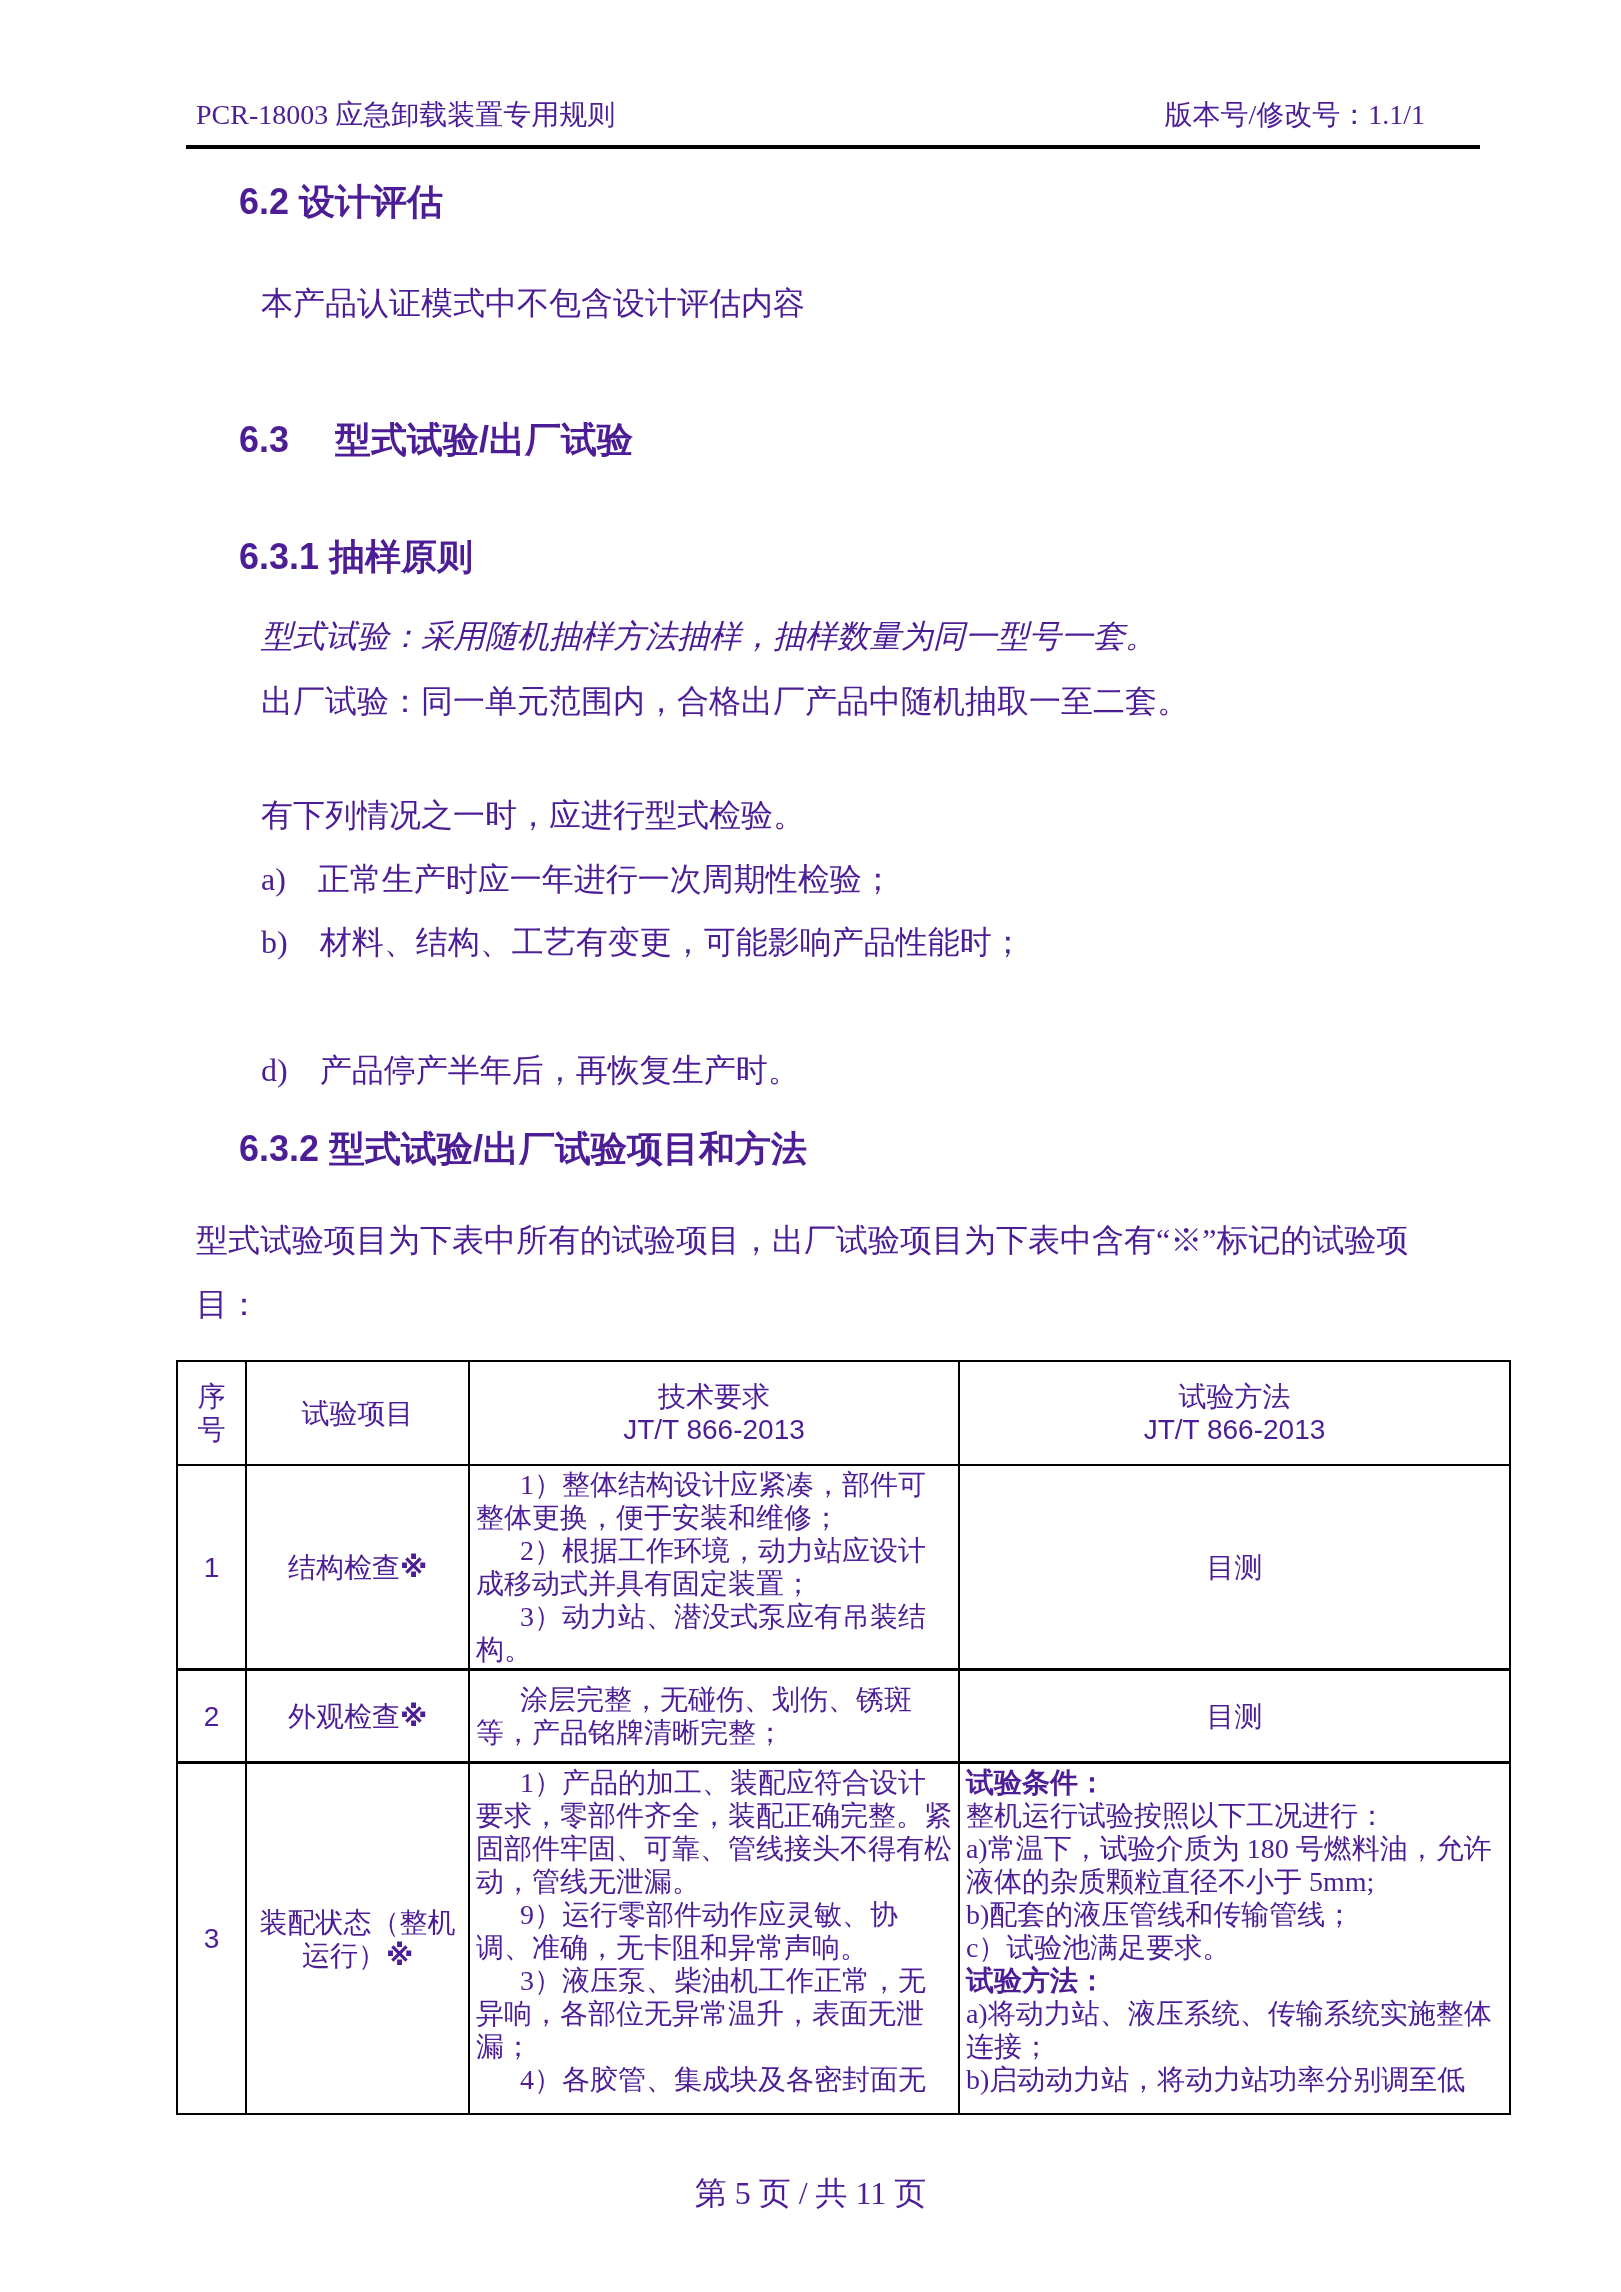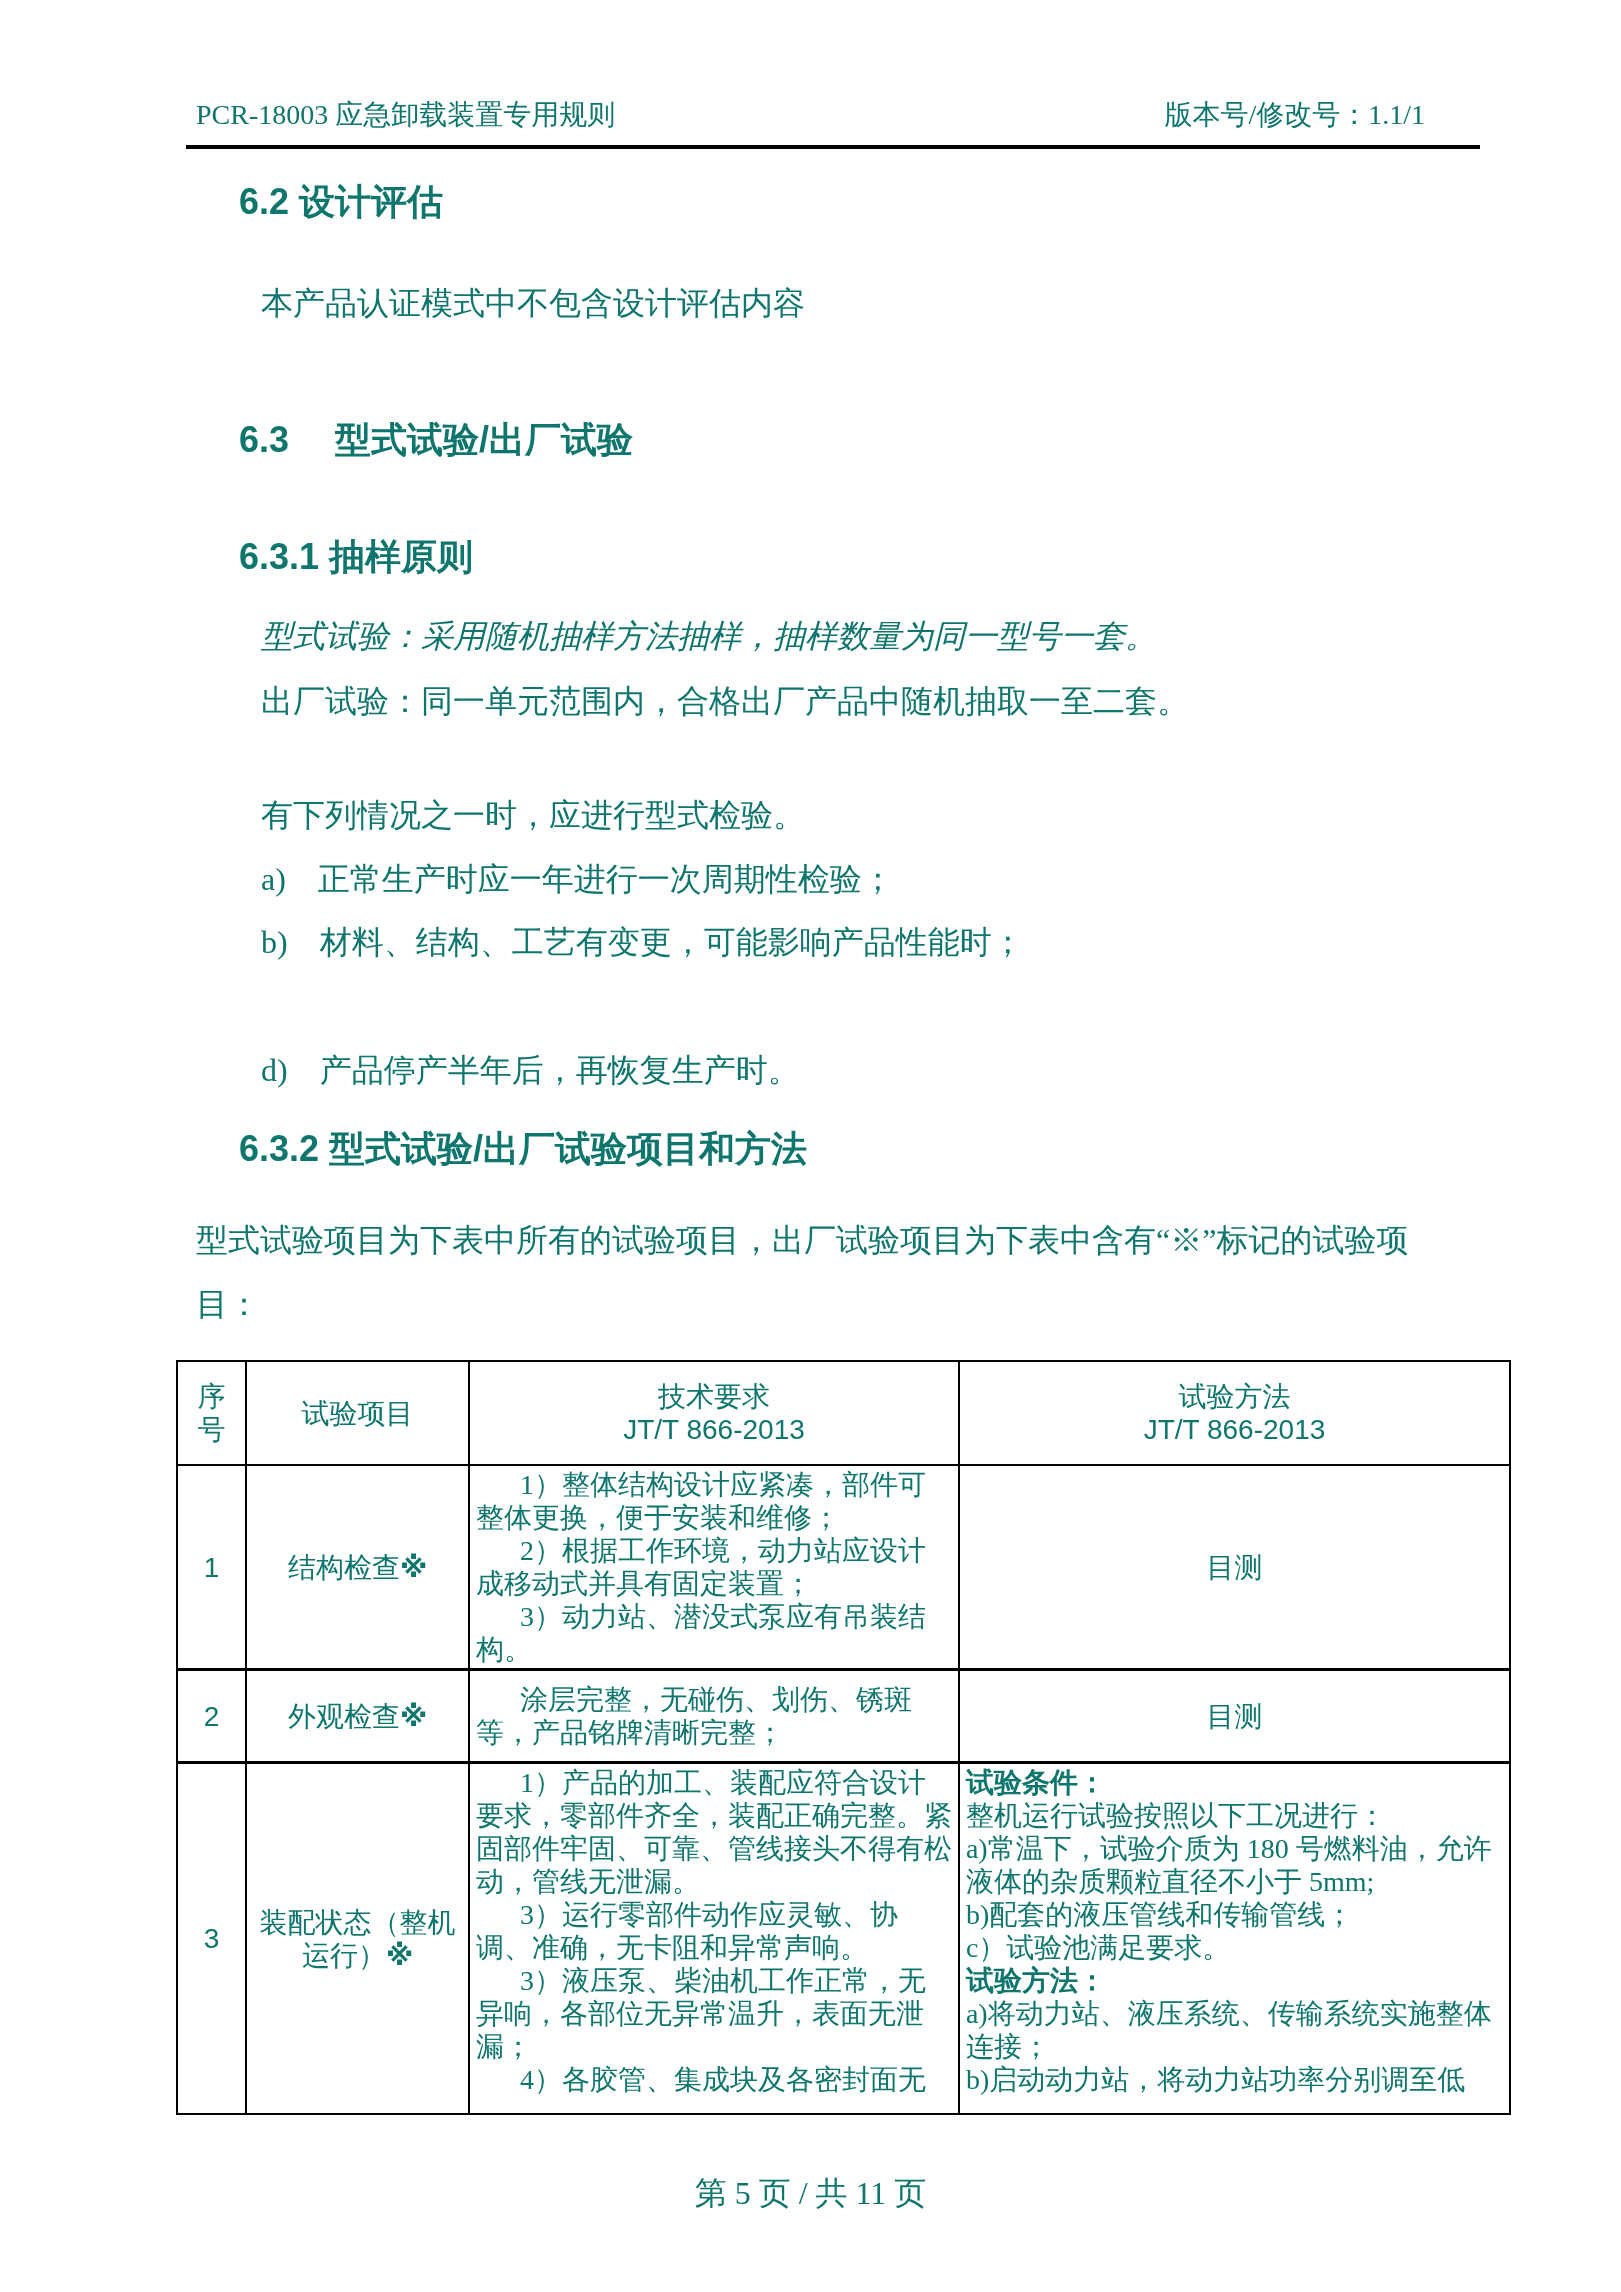--- a/index.html
+++ b/index.html
@@ -1,19 +1,19 @@
 <!DOCTYPE html>
 <html><head>
 <meta charset="utf-8">
 <style>
   html,body{margin:0;padding:0;background:#ffffff;}
   .page{
     position:relative;
     width:1621px;height:2293px;
-    background:#ffffff;color:#0f766e;
+    background:#ffffff;color:#4c1d95;
     font-family:"Liberation Serif","DejaVu Serif",serif;
     overflow:hidden;
   }
   .abs{position:absolute;}
   .pagehead{font-size:28px;white-space:nowrap;}
   .rule{background:#000;height:3.9px;}
   .h-black{
     font-family:"Liberation Sans","DejaVu Sans",sans-serif;
     font-weight:bold;font-size:36px;white-space:nowrap;margin-left:43px;
   }
@@ -116,21 +116,21 @@
       <td class="cell-center">目测</td>
     </tr>
 
     <tr>
       <td class="cell-center num" style="height:345px">3</td>
       <td class="cell-center">
         <span>装配状态（整机运行）</span><span class="xmark">※</span>
       </td>
       <td style="vertical-align:top">
         <div class="req-item">1）产品的加工、装配应符合设计要求，零部件齐全，装配正确完整。紧固部件牢固、可靠、管线接头不得有松动，管线无泄漏。</div>
-        <div class="req-item">3）运行零部件动作应灵敏、协调、准确，无卡阻和异常声响。</div>
+        <div class="req-item">9）运行零部件动作应灵敏、协调、准确，无卡阻和异常声响。</div>
         <div class="req-item">3）液压泵、柴油机工作正常，无异响，各部位无异常温升，表面无泄漏；</div>
         <div class="req-item">4）各胶管、集成块及各密封面无</div>
       </td>
       <td style="vertical-align:top">
         <div class="req-plain tbold">试验条件：</div>
         <div class="req-plain">整机运行试验按照以下工况进行：</div>
         <div class="req-plain">a)常温下，试验介质为 180 号燃料油，允许液体的杂质颗粒直径不小于 5mm;</div>
         <div class="req-plain">b)配套的液压管线和传输管线；</div>
         <div class="req-plain">c）试验池满足要求。</div>
         <div class="req-plain tbold">试验方法：</div>

